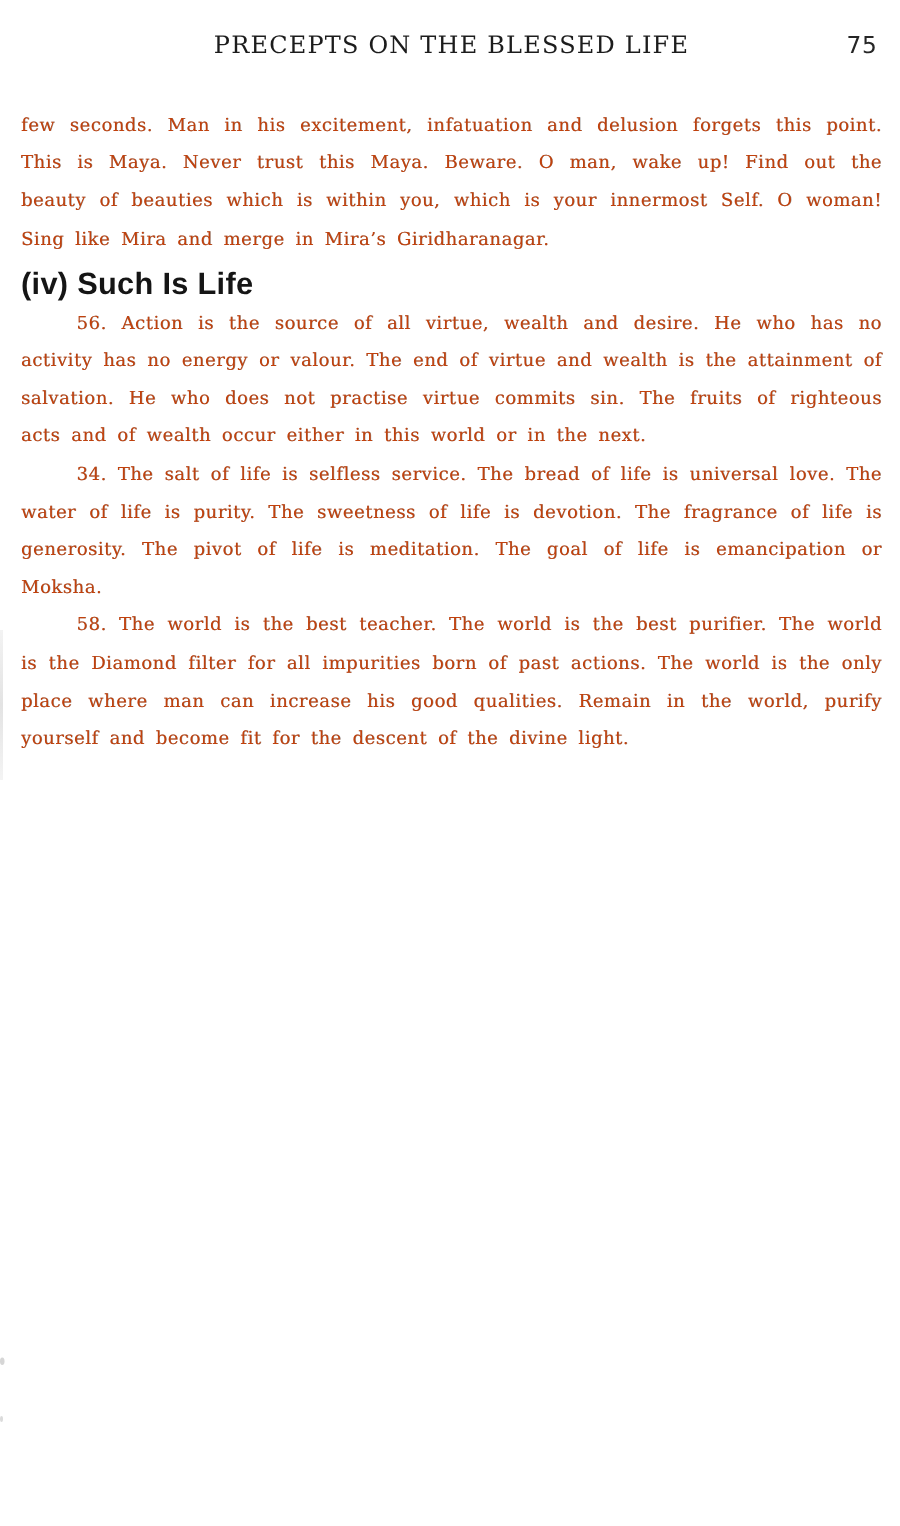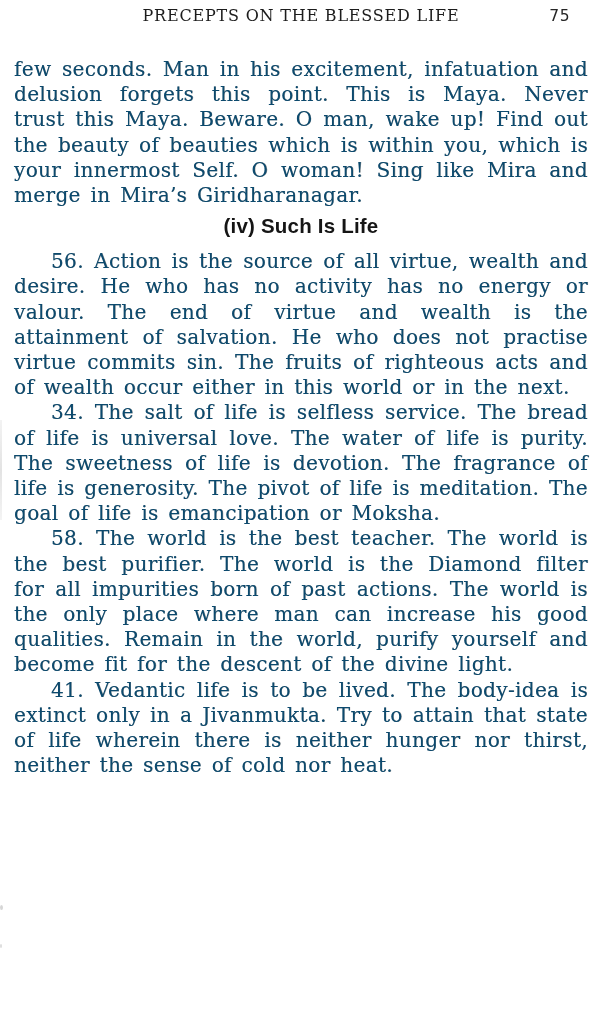--- a/index.html
+++ b/index.html
@@ -17,56 +17,55 @@
     box-sizing: border-box;
     width: 600px;
     height: 1017px;
     padding: 6px 12px 0 14px;
     position: relative;
     background: #ffffff;
   }
   .running-head {
     position: relative;
     height: 24px;
-    margin-top: 0;
+    margin-top: 14px;
     text-align: center;
     font-family: "DejaVu Serif", serif;
     font-size: 16px;
     letter-spacing: 0.8px;
     color: #1c1c1c;
     white-space: nowrap;
   }
   .page-num {
     position: absolute;
-    right: 18px;
+    right: 3px;
     top: 1px;
     font-family: "DejaVu Sans", sans-serif;
     font-size: 15.5px;
     letter-spacing: 0.5px;
     color: #262626;
   }
   .para {
     font-family: "DejaVu Serif", serif;
-    font-size: 20px;
+    font-size: 12px;
     line-height: 25.2px;
     letter-spacing: 0.35px;
     word-spacing: 3px;
     text-align: justify;
     margin: 0;
     text-indent: 37px;
-    color: #0c4a6e;
+    color: #c2410c;
     text-shadow: 0.3px 0 0 rgba(25,25,25,0.45);
   }
   .para.intro {
     text-indent: 0;
     margin-top: 27px;
   }
   .section-heading {
-    margin: 6px 0 11px 0;
-    text-align: center;
+    margin: 6px 0 1px 0;
     font-family: "Liberation Sans", sans-serif;
     font-weight: 700;
     font-size: 20.5px;
     letter-spacing: 0.2px;
     color: #151515;
   }
   
   .scan-streak {
     position: absolute;
     left: 0;
@@ -111,20 +110,19 @@
 
   <h2 class="section-heading">(iv) Such Is Life</h2>
 
   <p class="para">56. Action is the source of all virtue, wealth and desire. He who has no activity has no energy or valour. The end of virtue and wealth is the attainment of salvation. He who does not practise virtue commits sin. The fruits of righteous acts and of wealth occur either in this world or in the next.</p>
 
   <p class="para">34. The salt of life is selfless service. The bread of life is universal love. The water of life is purity. The sweetness of life is devotion. The fragrance of life is generosity. The pivot of life is meditation. The goal of life is emancipation or Moksha.</p>
 
   <p class="para">58. The world is the best teacher. The world is the best purifier. The world is the Diamond filter for all impurities born of past actions. The world is the only place where man can increase his good qualities. Remain in the world, purify yourself and become fit for the descent of the divine light.</p>
 
 
-  <p class="para">41. Vedantic life is to be lived. The body-idea is extinct only in a Jivanmukta. Try to attain that state of life wherein there is neither hunger nor thirst, neither the sense of cold nor heat.</p>
 
 
   <div class="scan-streak"></div>
   <div class="scan-speck-a"></div>
   <div class="scan-speck-b"></div>
 
 </div>
 
 </body></html>

